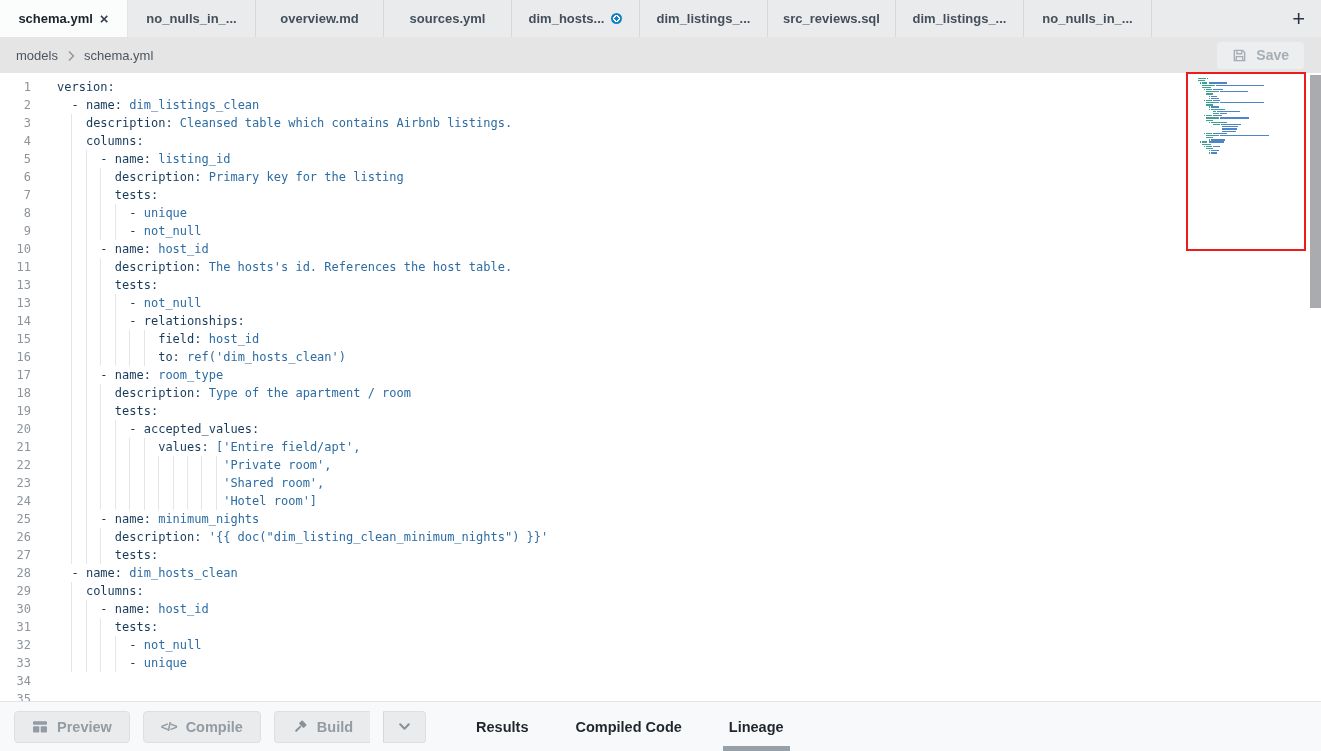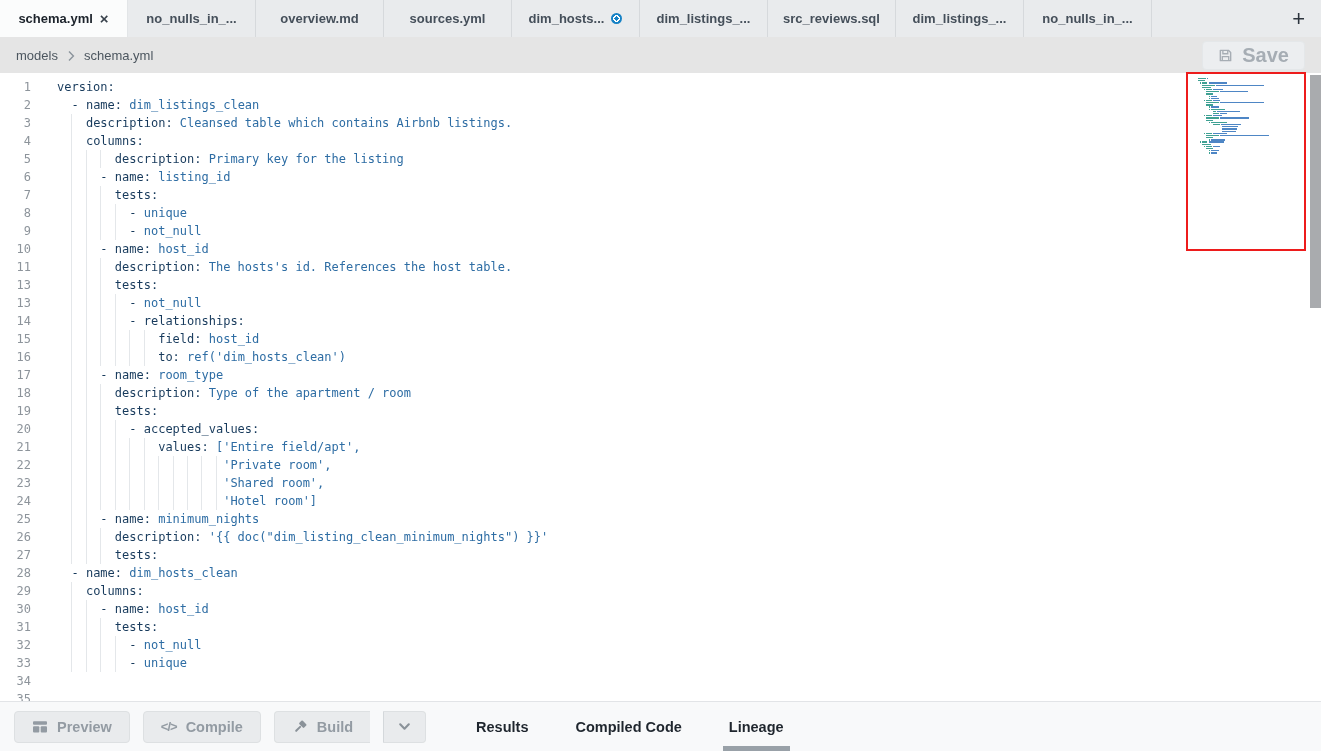--- a/index.html
+++ b/index.html
@@ -23,21 +23,21 @@
   .dot{width:11px;height:11px;border-radius:50%;flex:none;
        background:radial-gradient(circle,#1581c5 0 2.1px,#fff 2.1px 3.4px,var(--dot) 3.4px 5.5px)}
   .newtab{margin-left:auto;margin-right:12px;align-self:center;border:0;background:none;
           font-size:22px;font-weight:400;color:#2c343d;cursor:pointer;padding:0 4px;line-height:1}
 
   
   .crumbrow{height:36px;background:#e5e5e5;display:flex;align-items:center;padding:0 16px}
   .breadcrumb{display:flex;align-items:center;gap:7px;font-size:13px;color:#4c565f}
   .crumb-sep{display:flex;align-items:center;margin-top:1px}
   .save{margin-left:auto;height:29px;padding:0 15px;background:#eceef0;border:1px solid #e4e7e9;
-        border-radius:4px;color:#a6adb4;font-size:20px;font-weight:600;display:flex;
+        border-radius:4px;color:#a6adb4;font-size:14px;font-weight:600;display:flex;
         align-items:center;gap:9px;font-family:inherit;cursor:default}
 
   
   .editor{position:absolute;top:73px;left:0;right:0;bottom:50px;background:#fff;
           display:flex;padding-top:5px;overflow:hidden;cursor:text}
   .gutter{width:47px;flex:none}
   .ln{height:18px;line-height:18px;text-align:right;padding-right:16px;color:var(--ln);
       font-family:"DejaVu Sans Mono",monospace;font-size:12px}
   .codearea{position:relative;flex:1;padding-left:10px;
             font-family:"DejaVu Sans Mono",monospace;font-size:12px;line-height:18px}
@@ -171,22 +171,22 @@
         <div class="ln">32</div>
         <div class="ln">33</div>
         <div class="ln">34</div>
         <div class="ln">35</div>
       </div>
     <div class="codearea" id="code">
         <div class="cl"><span class="tok-k">version:</span></div>
         <div class="cl"><span class="tok-w">  </span><span class="tok-d">- </span><span class="tok-k">name:</span><span class="tok-v"> dim_listings_clean</span></div>
         <div class="cl"><i class="ig" style="left: 2ch;"></i><span class="tok-w">    </span><span class="tok-k">description:</span><span class="tok-v"> Cleansed table which contains Airbnb listings.</span></div>
         <div class="cl"><i class="ig" style="left: 2ch;"></i><span class="tok-w">    </span><span class="tok-k">columns:</span></div>
+        <div class="cl"><i class="ig" style="left: 2ch;"></i><i class="ig" style="left: 4ch;"></i><span class="tok-w">      </span><span class="tok-d">- </span><span class="tok-k">name:</span><span class="tok-v"> listing_id</span></div>
         <div class="cl"><i class="ig" style="left: 2ch;"></i><i class="ig" style="left: 4ch;"></i><i class="ig" style="left: 6ch;"></i><span class="tok-w">        </span><span class="tok-k">description:</span><span class="tok-v"> Primary key for the listing</span></div>
-        <div class="cl"><i class="ig" style="left: 2ch;"></i><i class="ig" style="left: 4ch;"></i><span class="tok-w">      </span><span class="tok-d">- </span><span class="tok-k">name:</span><span class="tok-v"> listing_id</span></div>
         <div class="cl"><i class="ig" style="left: 2ch;"></i><i class="ig" style="left: 4ch;"></i><i class="ig" style="left: 6ch;"></i><span class="tok-w">        </span><span class="tok-k">tests:</span></div>
         <div class="cl"><i class="ig" style="left: 2ch;"></i><i class="ig" style="left: 4ch;"></i><i class="ig" style="left: 6ch;"></i><i class="ig" style="left: 8ch;"></i><span class="tok-w">          </span><span class="tok-d">- </span><span class="tok-v">unique</span></div>
         <div class="cl"><i class="ig" style="left: 2ch;"></i><i class="ig" style="left: 4ch;"></i><i class="ig" style="left: 6ch;"></i><i class="ig" style="left: 8ch;"></i><span class="tok-w">          </span><span class="tok-d">- </span><span class="tok-v">not_null</span></div>
         <div class="cl"><i class="ig" style="left: 2ch;"></i><i class="ig" style="left: 4ch;"></i><span class="tok-w">      </span><span class="tok-d">- </span><span class="tok-k">name:</span><span class="tok-v"> host_id</span></div>
         <div class="cl"><i class="ig" style="left: 2ch;"></i><i class="ig" style="left: 4ch;"></i><i class="ig" style="left: 6ch;"></i><span class="tok-w">        </span><span class="tok-k">description:</span><span class="tok-v"> The hosts's id. References the host table.</span></div>
         <div class="cl"><i class="ig" style="left: 2ch;"></i><i class="ig" style="left: 4ch;"></i><i class="ig" style="left: 6ch;"></i><span class="tok-w">        </span><span class="tok-k">tests:</span></div>
         <div class="cl"><i class="ig" style="left: 2ch;"></i><i class="ig" style="left: 4ch;"></i><i class="ig" style="left: 6ch;"></i><i class="ig" style="left: 8ch;"></i><span class="tok-w">          </span><span class="tok-d">- </span><span class="tok-v">not_null</span></div>
         <div class="cl"><i class="ig" style="left: 2ch;"></i><i class="ig" style="left: 4ch;"></i><i class="ig" style="left: 6ch;"></i><i class="ig" style="left: 8ch;"></i><span class="tok-w">          </span><span class="tok-d">- </span><span class="tok-k">relationships:</span></div>
         <div class="cl"><i class="ig" style="left: 2ch;"></i><i class="ig" style="left: 4ch;"></i><i class="ig" style="left: 6ch;"></i><i class="ig" style="left: 8ch;"></i><i class="ig" style="left: 10ch;"></i><i class="ig" style="left: 12ch;"></i><span class="tok-w">              </span><span class="tok-k">field:</span><span class="tok-v"> host_id</span></div>
         <div class="cl"><i class="ig" style="left: 2ch;"></i><i class="ig" style="left: 4ch;"></i><i class="ig" style="left: 6ch;"></i><i class="ig" style="left: 8ch;"></i><i class="ig" style="left: 10ch;"></i><i class="ig" style="left: 12ch;"></i><span class="tok-w">              </span><span class="tok-k">to:</span><span class="tok-v"> ref('dim_hosts_clean')</span></div>

